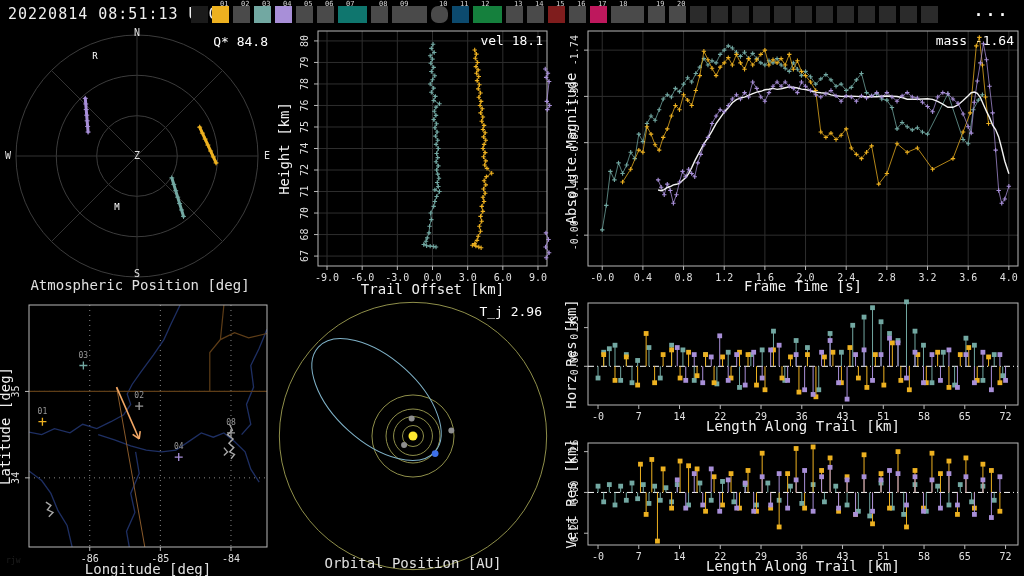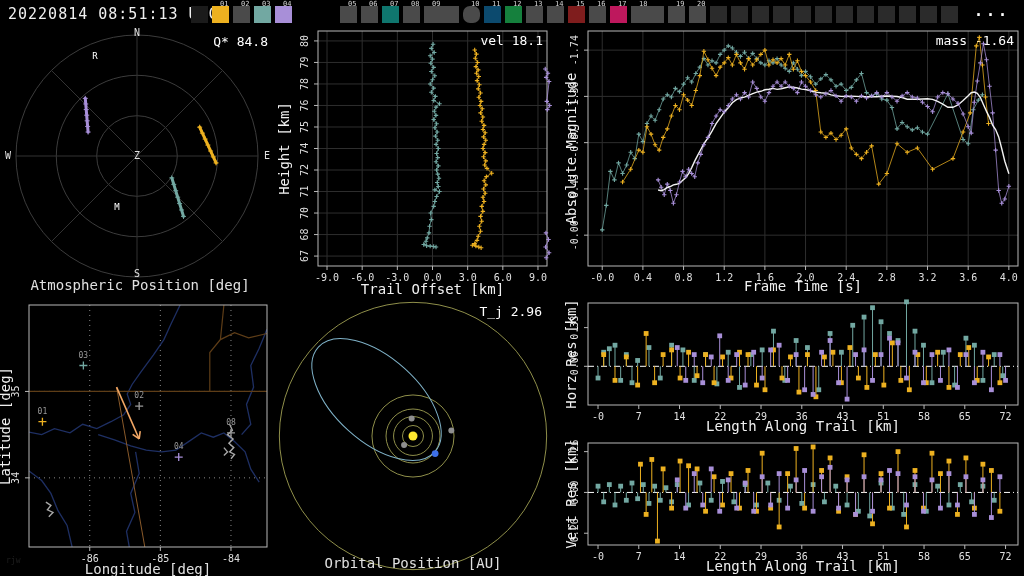--- a/index.html
+++ b/index.html
@@ -27,42 +27,42 @@
         </div>
         <div class="stbox" style="background: rgb(74, 74, 74);">
           <span class="num">02</span>
         </div>
         <div class="stbox" style="background: rgb(114, 168, 162);">
           <span class="num">03</span>
         </div>
         <div class="stbox" style="background: rgb(168, 143, 216);">
           <span class="num">04</span>
         </div>
-        <div class="stbox" style="background: rgb(74, 74, 74); margin-left: 44px;">
+        <div class="stbox" style="background: rgb(74, 74, 74);">
           <span class="num">05</span>
         </div>
         <div class="stbox" style="background: rgb(74, 74, 74); text-decoration: underline;">
           <span class="num">06</span>
         </div>
-        <div class="stbox" style="background: #0f766e;">
+        <div class="stbox" style="background: #0f766e; padding-left: 12px;">
           <span class="num">07</span>
         </div>
         <div class="stbox" style="background: rgb(74, 74, 74);">
           <span class="num">08</span>
         </div>
         <div class="stbox" style="background: rgb(74, 74, 74); padding-left: 18px;">
           <span class="num">09</span>
         </div>
         <div class="stbox" style="background: rgb(74, 74, 74); border-radius: 7px;">
           <span class="num">10</span>
         </div>
         <div class="stbox" style="background: #0c4a6e;">
           <span class="num">11</span>
         </div>
-        <div class="stbox" style="background: #15803d;">
+        <div class="stbox" style="background: #15803d; padding-left: 12px;">
           <span class="num">12</span>
         </div>
         <div class="stbox" style="background: rgb(74, 74, 74);">
           <span class="num">13</span>
         </div>
         <div class="stbox" style="background: rgb(74, 74, 74);">
           <span class="num">14</span>
         </div>
         <div class="stbox" style="background: #7f1d1d; text-decoration: underline;">
           <span class="num">15</span>

